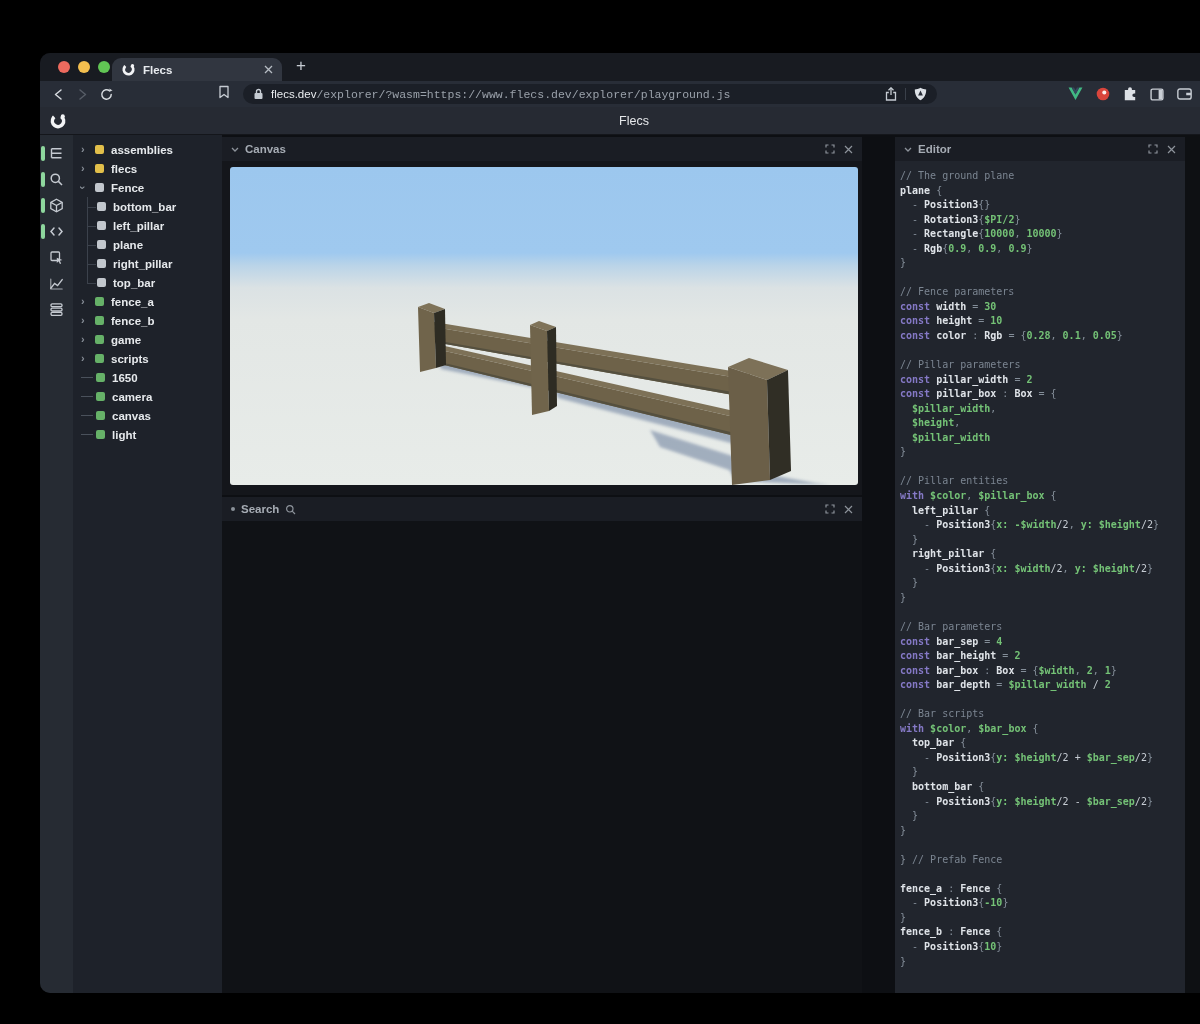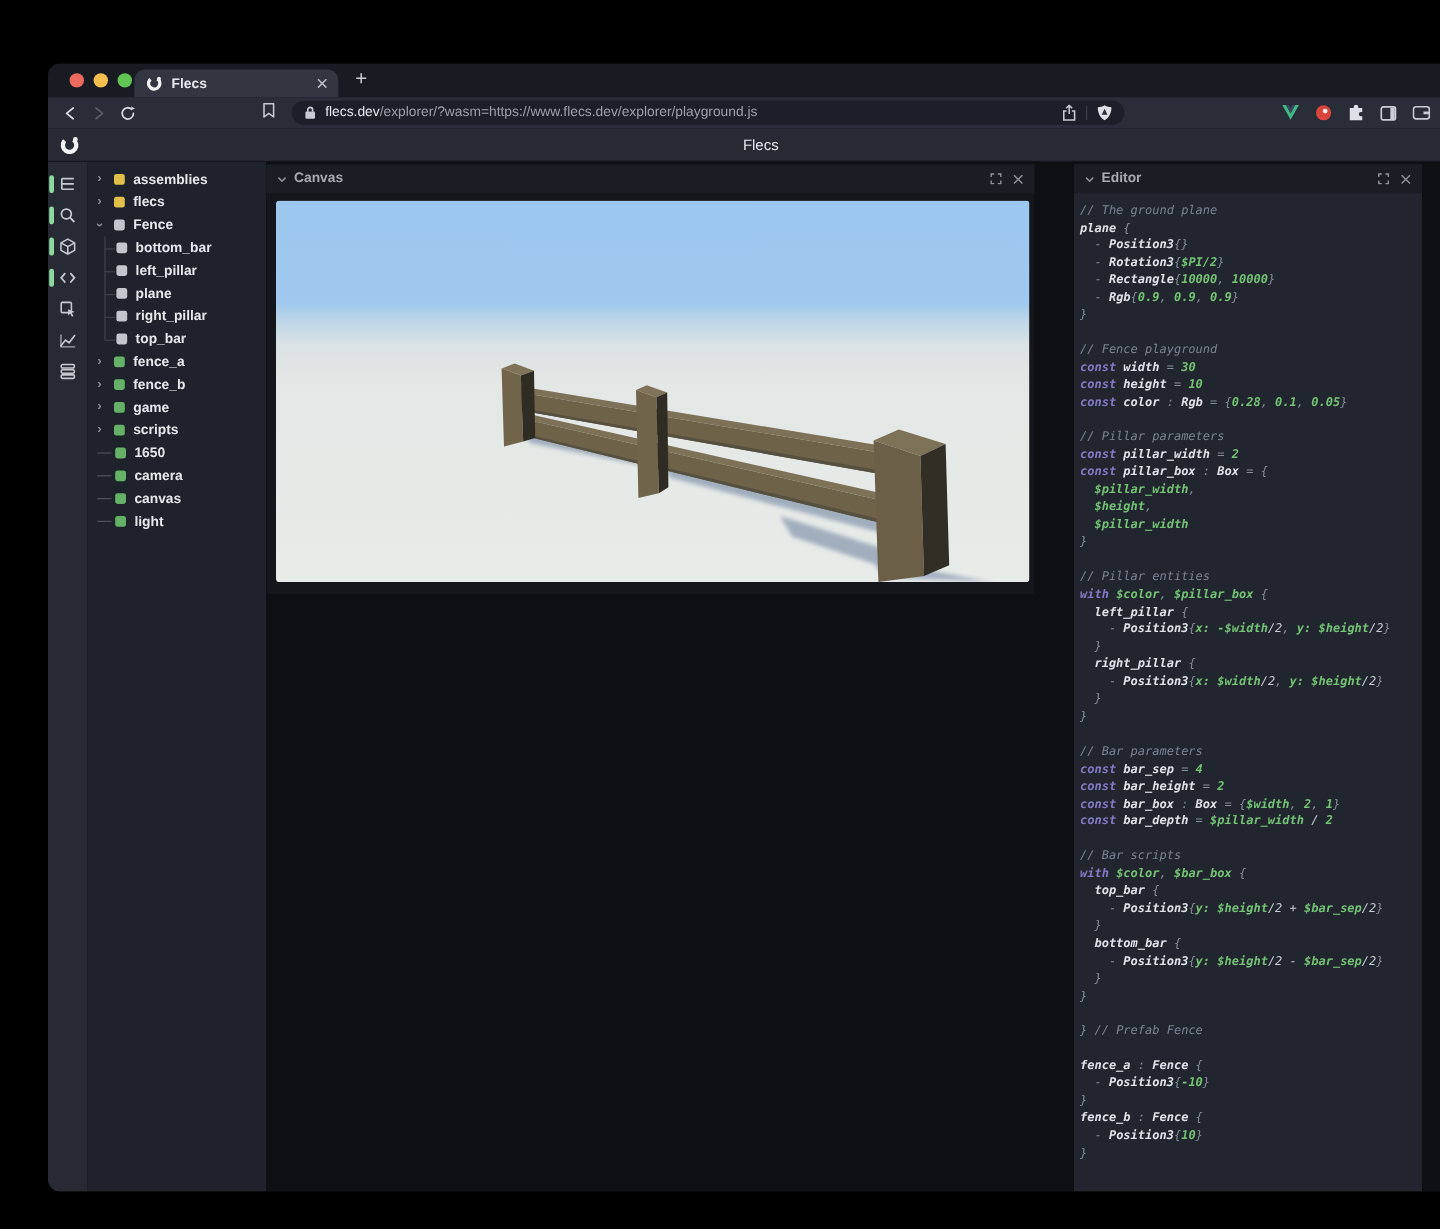--- a/index.html
+++ b/index.html
@@ -22,21 +22,21 @@
 
   .toolbar { position:absolute; left:0; top:28px; width:100%; height:26px; background:#282d37;
              display:flex; align-items:center; }
   .navbtn { width:24px; text-align:center; flex:none; display:flex; justify-content:center; }
   .navbtn:first-child{ margin-left:6px; }
   .bookmark-wrap { position:absolute; left:178px; }
   .urlbar { position:absolute; left:203px; top:3px; width:694px; height:20px; background:#1b1f27;
             border-radius:10px; display:flex; align-items:center; padding:0 10px; }
   .url-text { margin-left:7px; font-size:11.5px; white-space:nowrap; overflow:hidden; }
   .url-domain { color:#e9ecef; font-weight:400; }
-  .url-path { color:#9aa1aa; }
+  .url-path { color:#9aa1aa;font-family:Liberation Mono, monospace; }
   .url-right { margin-left:auto; display:flex; align-items:center; gap:8px; }
   .url-sep { width:1px; height:12px; background:#3a404a; }
   .extrow { position:absolute; right:10px; top:0; height:26px; display:flex; align-items:center; gap:13px; }
 
   .appheader { position:absolute; left:0; top:54px; width:100%; height:28px; background:#262a33;
                border-bottom:1px solid #14161b; }
   .applogo { position:absolute; left:9px; top:5px; }
   .apptitle { position:absolute; left:0; width:100%; top:0; height:28px; display:flex;
               align-items:center; justify-content:center; font-size:12.5px; color:#e6e8eb; }
   .applink { position:absolute; right:10px; top:7px; }
@@ -71,21 +71,21 @@
   .pdot { width:4px; height:4px; border-radius:50%; background:#8a9199; }
 
   .panel-canvas { left:0; top:2px; width:640px; height:358px; }
   .viewport { position:absolute; left:8px; top:30px; width:628px; height:318px; border-radius:3px; overflow:hidden; }
 
   .panel-search { left:0; top:362px; width:640px; height:496px; background:#101216; }
   .search-body { position:absolute; left:0; top:24px; right:0; bottom:0; background:#101216; }
 
   .panel-editor { left:673px; top:2px; width:290px; height:856px; background:#21252d; }
   .code { position:absolute; left:0; top:24px; right:0; bottom:0; padding:9px 0 0 5px;
-          font-family:"DejaVu Sans Mono", monospace; font-size:10px; overflow:hidden;font-style:italic; }
+          font-family:"DejaVu Sans Mono", monospace; font-size:10px; overflow:hidden; }
   .code-line { height:14.55px; white-space:pre; }
   .tk-cm{color:#7b8591}
   .tk-pn{color:#848e99}
   .tk-pl{color:#c6ccd3}
   .tk-id{color:#dfe3e8;font-weight:700}
   .tk-kw{color:#8579c6;font-weight:700}
   .tk-num{color:#74c276;font-weight:700}
   .tk-var{color:#74c276;font-weight:700}
 </style>
 </head>
@@ -395,20 +395,39 @@
 
           <g>
             <polygon points="498,200 519,191 558,203 537,213" fill="#7d7158"></polygon>
             <polygon points="498,200 537,213 540,313 502,318" fill="#6b5f48"></polygon>
             <polygon points="537,213 558,203 561,304 540,313" fill="#302e25"></polygon>
           </g>
         </svg>
       </div>
     </div>
 
+    <div class="panel panel-search">
+      <div class="phead">
+        <span class="pdot"></span>
+        <span class="ptitle">Search</span>
+        <svg width="11" height="11" viewBox="0 0 11 11" fill="none" stroke="#8d939b" stroke-width="1.2">
+          <circle cx="4.8" cy="4.8" r="3.2"></circle>
+              <path d="M7.2 7.2 L10 10"></path>
+        </svg>
+        <span class="picons">
+          <svg width="10" height="10" viewBox="0 0 10 10" fill="none" stroke="#8d939b" stroke-width="1.2">
+                <path d="M1 3.5 V1 H3.5 M6.5 1 H9 V3.5 M9 6.5 V9 H6.5 M3.5 9 H1 V6.5"></path>
+              </svg>
+          <svg width="9" height="9" viewBox="0 0 9 9">
+                <path d="M1 1 L8 8 M8 1 L1 8" stroke="#8d939b" stroke-width="1.2"></path>
+              </svg>
+        </span>
+      </div>
+      <div class="search-body"></div>
+    </div>
 
     <div class="panel panel-editor">
       <div class="phead">
         <svg width="8" height="5" viewBox="0 0 8 5">
               <path d="M1 1 L4 4 L7 1" stroke="#8d939b" fill="none" stroke-width="1.3"></path>
             </svg>
         <span class="ptitle">Editor</span>
         <span class="picons">
           <svg width="10" height="10" viewBox="0 0 10 10" fill="none" stroke="#8d939b" stroke-width="1.2">
                 <path d="M1 3.5 V1 H3.5 M6.5 1 H9 V3.5 M9 6.5 V9 H6.5 M3.5 9 H1 V6.5"></path>
@@ -420,21 +439,21 @@
       </div>
       <div class="code">
             <div class="code-line"><span class="tk-cm">// The ground plane</span></div>
             <div class="code-line"><span class="tk-id">plane</span><span class="tk-pn"> {</span></div>
             <div class="code-line"><span class="tk-pn">  - </span><span class="tk-id">Position3</span><span class="tk-pn">{}</span></div>
             <div class="code-line"><span class="tk-pn">  - </span><span class="tk-id">Rotation3</span><span class="tk-pn">{</span><span class="tk-num">$PI/2</span><span class="tk-pn">}</span></div>
             <div class="code-line"><span class="tk-pn">  - </span><span class="tk-id">Rectangle</span><span class="tk-pn">{</span><span class="tk-num">10000</span><span class="tk-pn">, </span><span class="tk-num">10000</span><span class="tk-pn">}</span></div>
             <div class="code-line"><span class="tk-pn">  - </span><span class="tk-id">Rgb</span><span class="tk-pn">{</span><span class="tk-num">0.9</span><span class="tk-pn">, </span><span class="tk-num">0.9</span><span class="tk-pn">, </span><span class="tk-num">0.9</span><span class="tk-pn">}</span></div>
             <div class="code-line"><span class="tk-pn">}</span></div>
             <div class="code-line"></div>
-            <div class="code-line"><span class="tk-cm">// Fence playground</span></div>
+            <div class="code-line"><span class="tk-cm">// Fence parameters</span></div>
             <div class="code-line"><span class="tk-kw">const </span><span class="tk-id">width</span><span class="tk-pn"> = </span><span class="tk-num">30</span></div>
             <div class="code-line"><span class="tk-kw">const </span><span class="tk-id">height</span><span class="tk-pn"> = </span><span class="tk-num">10</span></div>
             <div class="code-line"><span class="tk-kw">const </span><span class="tk-id">color</span><span class="tk-pn"> : </span><span class="tk-id">Rgb</span><span class="tk-pn"> = {</span><span class="tk-num">0.28</span><span class="tk-pn">, </span><span class="tk-num">0.1</span><span class="tk-pn">, </span><span class="tk-num">0.05</span><span class="tk-pn">}</span></div>
             <div class="code-line"></div>
             <div class="code-line"><span class="tk-cm">// Pillar parameters</span></div>
             <div class="code-line"><span class="tk-kw">const </span><span class="tk-id">pillar_width</span><span class="tk-pn"> = </span><span class="tk-num">2</span></div>
             <div class="code-line"><span class="tk-kw">const </span><span class="tk-id">pillar_box</span><span class="tk-pn"> : </span><span class="tk-id">Box</span><span class="tk-pn"> = {</span></div>
             <div class="code-line"><span class="tk-var">  $pillar_width</span><span class="tk-pn">,</span></div>
             <div class="code-line"><span class="tk-var">  $height</span><span class="tk-pn">,</span></div>
             <div class="code-line"><span class="tk-var">  $pillar_width</span></div>

